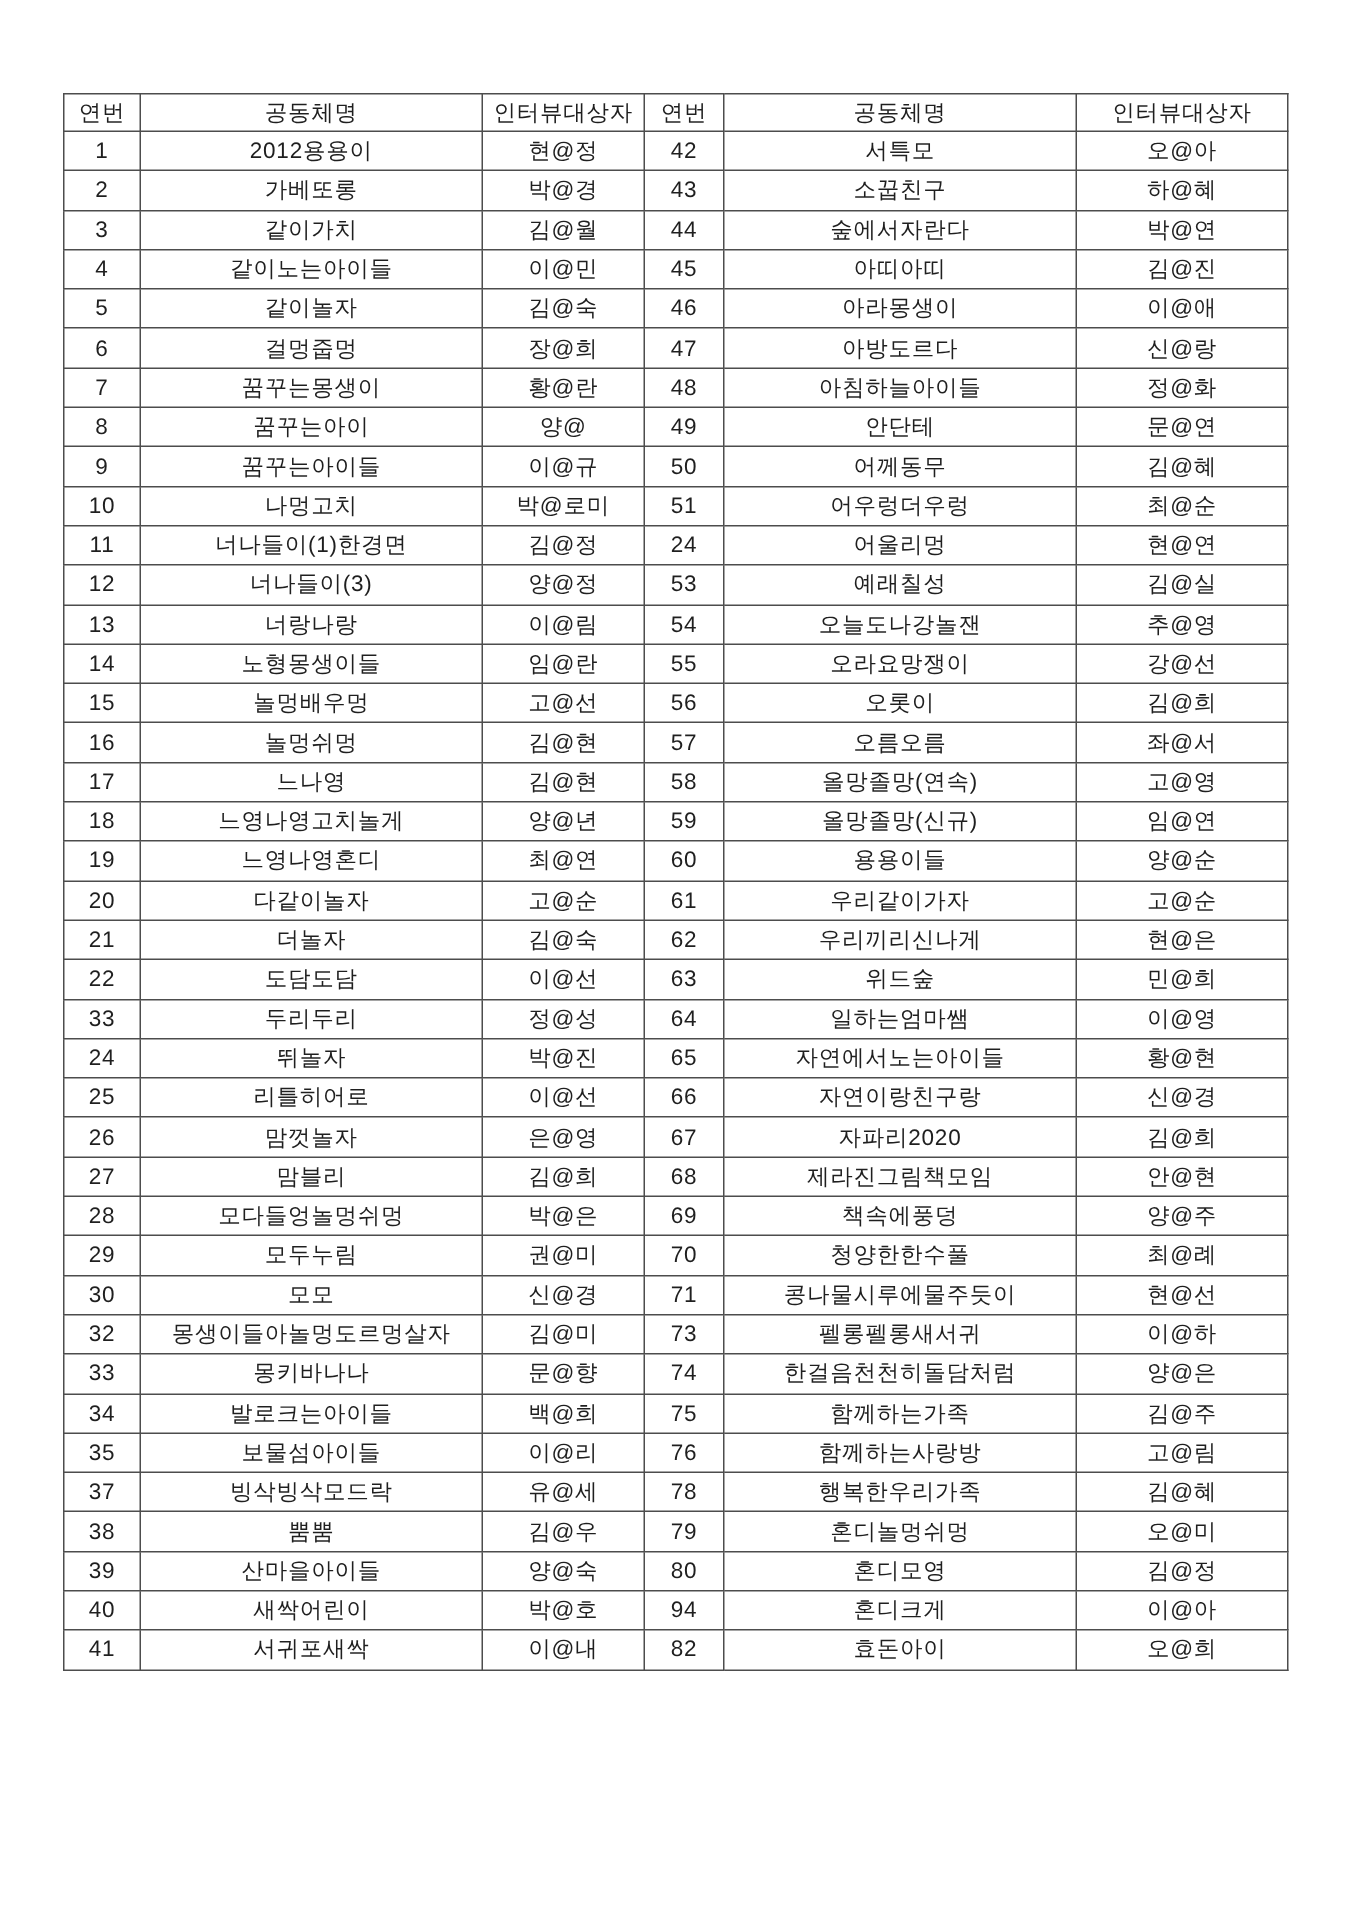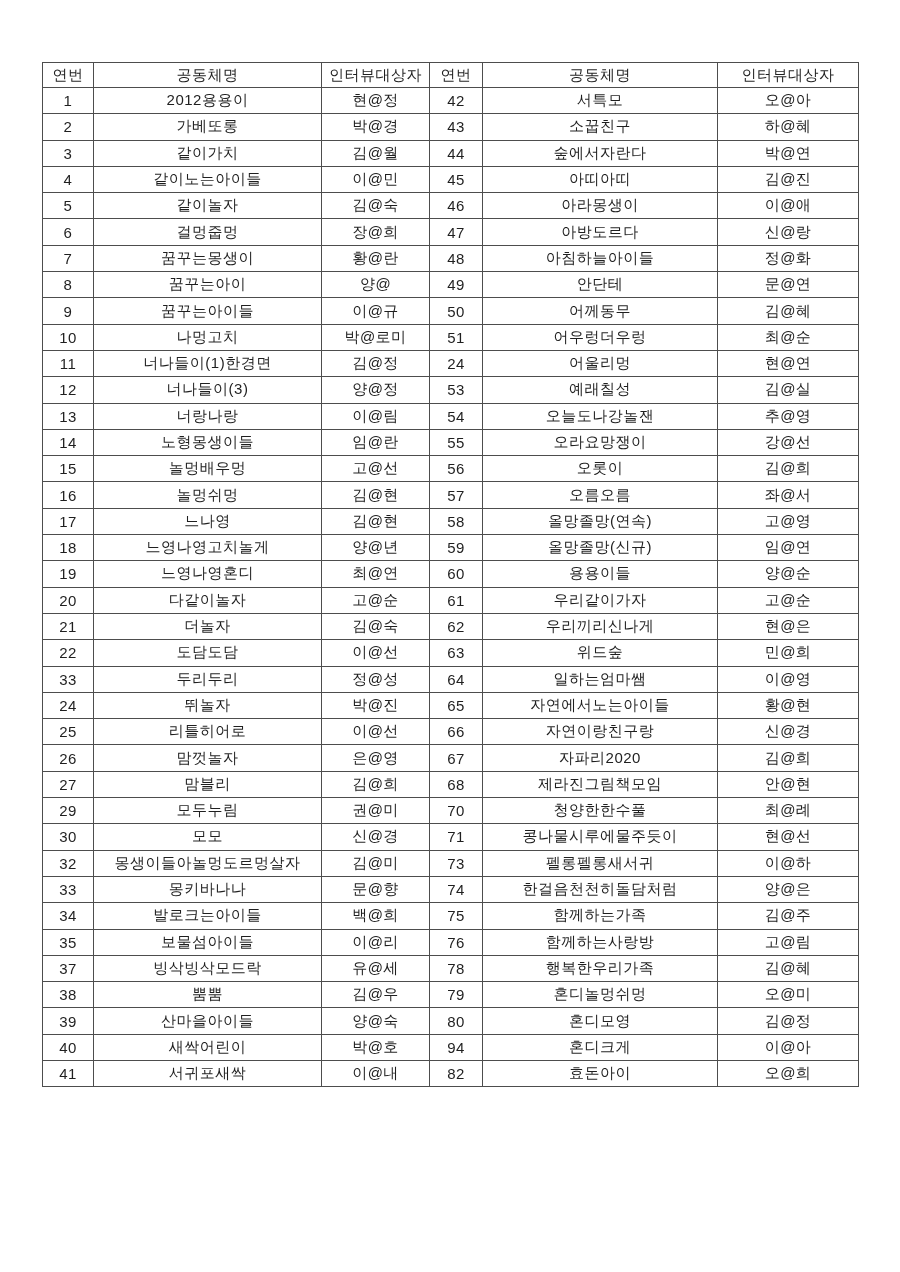--- a/index.html
+++ b/index.html
@@ -277,20 +277,28 @@
         </tr>
         <tr>
           <td>27</td>
           <td>맘블리</td>
           <td>김@희</td>
           <td>68</td>
           <td>제라진그림책모임</td>
           <td>안@현</td>
         </tr>
         <tr>
+          <td>28</td>
+          <td>모다들엉놀멍쉬멍</td>
+          <td>박@은</td>
+          <td>69</td>
+          <td>책속에풍덩</td>
+          <td>양@주</td>
+        </tr>
+        <tr>
           <td>29</td>
           <td>모두누림</td>
           <td>권@미</td>
           <td>70</td>
           <td>청양한한수풀</td>
           <td>최@례</td>
         </tr>
         <tr>
           <td>30</td>
           <td>모모</td>

